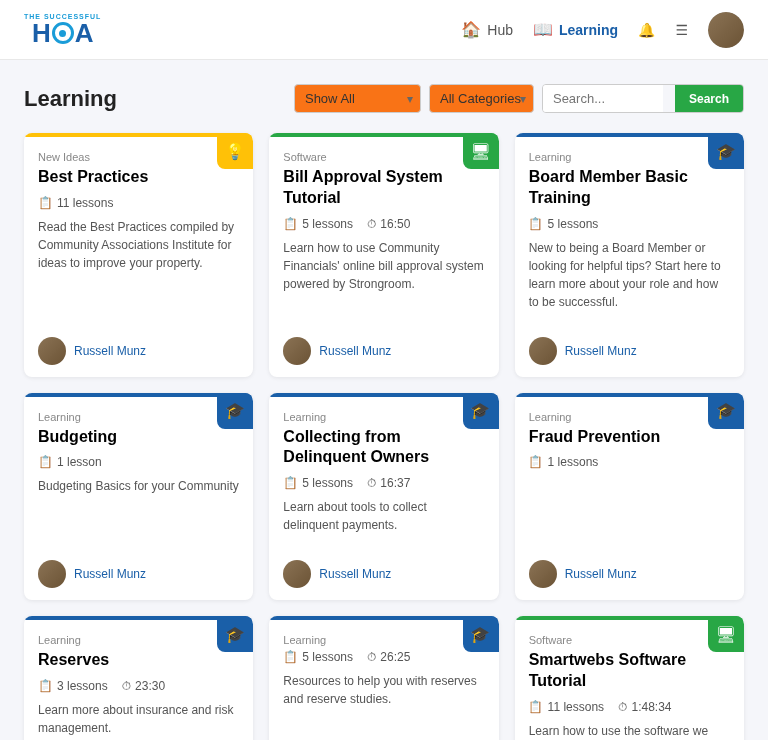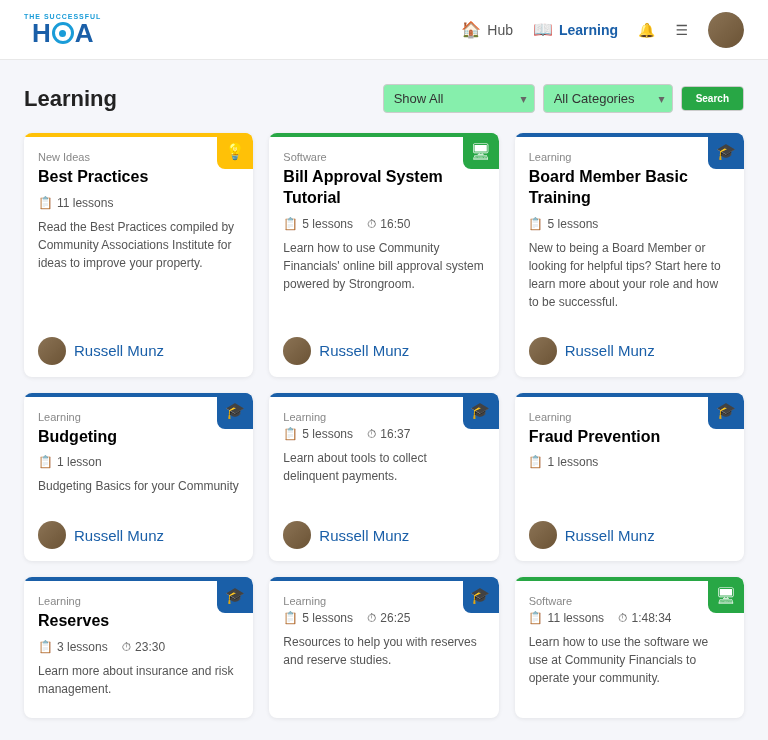--- a/index.html
+++ b/index.html
@@ -20,26 +20,26 @@
     .nav-item.active { color: #1a5fa8; font-weight: 600; }
     .nav-icon { font-size: 16px; }
     .avatar { width: 36px; height: 36px; border-radius: 50%; background: #ccc; overflow: hidden; display: flex; align-items: center; justify-content: center; }
     .avatar-img { width: 100%; height: 100%; object-fit: cover; background: linear-gradient(135deg, #8B7355 0%, #6B5335 100%); border-radius: 50%; }
 
     
     .page { padding: 24px; max-width: 768px; margin: 0 auto; }
     .page-header { display: flex; align-items: center; gap: 12px; margin-bottom: 20px; }
     .page-title { font-size: 22px; font-weight: 700; color: #222; flex: 1; }
     .filter-bar { display: flex; gap: 8px; align-items: center; }
-    .filter-select { border: 1px solid #ccc; border-radius: 4px; padding: 6px 37px 6px 10px; font-size: 13px; background: #86efac; appearance: none; -webkit-appearance: none; cursor: pointer; color: #333; position: relative; }
+    .filter-select { border: 1px solid #ccc; border-radius: 4px; padding: 6px 12px 6px 10px; font-size: 13px; background: #f97316; appearance: none; -webkit-appearance: none; cursor: pointer; color: #333; position: relative; }
     .select-wrap { position: relative; display: inline-block; }
     .select-wrap::after { content: '▾'; position: absolute; right: 8px; top: 50%; transform: translateY(-50%); color: #666; pointer-events: none; font-size: 12px; }
     .search-box { display: flex; border: 1px solid #ccc; border-radius: 4px; overflow: hidden; }
     .search-input { border: none; outline: none; padding: 6px 10px; font-size: 13px; width: 120px; }
-    .search-btn { background: #28a745; color: #fff; border: none; padding: 6px 14px; font-size: 10px; font-weight: 600; cursor: pointer; }
+    .search-btn { background: #28a745; color: #fff; border: none; padding: 6px 14px; font-size: 12px; font-weight: 600; cursor: pointer; margin-left: 12px; }
 
     
     .card-grid { display: grid; grid-template-columns: repeat(3, 1fr); gap: 16px; }
 
     
     .card { background: #fff; border-radius: 8px; box-shadow: 0 1px 4px rgba(0,0,0,0.08); overflow: hidden; display: flex; flex-direction: column; position: relative; }
     .card-badge { position: absolute; top: 0; right: 0; width: 36px; height: 36px; display: flex; align-items: center; justify-content: center; border-radius: 0 8px 0 8px; font-size: 16px; }
     .badge-blue { background: #1a5fa8; color: #fff; }
     .badge-green { background: #28a745; color: #fff; }
     .badge-yellow { background: #ffc107; color: #fff; }
@@ -49,21 +49,21 @@
     .bar-blue { background: #1a5fa8; }
     .card-body { padding: 14px 14px 10px; flex: 1; }
     .card-category { font-size: 11px; color: #888; margin-bottom: 4px; text-transform: none; }
     .card-title { font-size: 16px; font-weight: 700; color: #000000; margin-bottom: 8px; line-height: 1.3; }
     .card-meta { display: flex; gap: 14px; align-items: center; margin-bottom: 8px; flex-wrap: wrap; }
     .meta-item { display: flex; align-items: center; gap: 4px; font-size: 12px; color: #555; }
     .meta-icon { font-size: 12px; }
     .card-desc { font-size: 12px; color: #555; line-height: 1.5; margin-bottom: 10px; }
     .card-author { display: flex; align-items: center; gap: 8px; margin-top: auto; padding: 6px 14px 12px; }
     .author-avatar { width: 28px; height: 28px; border-radius: 50%; background: linear-gradient(135deg, #8B7355 0%, #6B5335 100%); flex-shrink: 0; }
-    .author-name { font-size: 15px; color: #1a5fa8; font-weight: 500; text-align: right; }
+    .author-name { font-size: 12px; color: #1a5fa8; font-weight: 500; text-align: right; }
 
     
     .logo-wrapper { display: flex; align-items: center; }
     .logo-main-row { display: flex; align-items: center; }
   </style>
 </head>
 <body>
 
 <header class="header">
   <div class="logo-wrapper">
@@ -110,20 +110,21 @@
       </div>
       <div class="select-wrap">
         <select class="filter-select">
           <option>All Categories</option>
           <option>Learning</option>
           <option>Software</option>
           <option>New Ideas</option>
         </select>
       </div>
       <div class="search-box">
+        <input type="text" class="search-input" placeholder="Search..." style="">
         <button class="search-btn">Search</button>
       </div>
     </div>
   </div>
 
   <div class="card-grid" id="card-grid">
 
     <div class="card">
       <div class="card-top-bar bar-yellow"></div>
       <div class="card-badge badge-yellow">💡</div>
@@ -209,20 +210,21 @@
         <div class="author-avatar"></div>
         <span class="author-name">Russell Munz</span>
       </div>
     </div>
 
     <div class="card">
       <div class="card-top-bar bar-blue"></div>
       <div class="card-badge badge-blue">🎓</div>
       <div class="card-body">
         <div class="card-category">Learning</div>
+        <div class="card-title">Collecting from Delinquent Owners</div>
         <div class="card-meta">
     <span class="meta-item">
       <span class="meta-icon">📋</span>
       <span>5 lessons</span>
     </span>
     <span class="meta-item">
       <span class="meta-icon">⏱</span>
       <span>16:37</span>
     </span>
   </div>
@@ -293,20 +295,21 @@
         <div class="card-desc">Resources to help you with reserves and reserve studies.</div>
       </div>
 
     </div>
 
     <div class="card">
       <div class="card-top-bar bar-green"></div>
       <div class="card-badge badge-green">🖥</div>
       <div class="card-body">
         <div class="card-category">Software</div>
+        <div class="card-title">Smartwebs Software Tutorial</div>
         <div class="card-meta">
     <span class="meta-item">
       <span class="meta-icon">📋</span>
       <span>11 lessons</span>
     </span>
     <span class="meta-item">
       <span class="meta-icon">⏱</span>
       <span>1:48:34</span>
     </span>
   </div>

